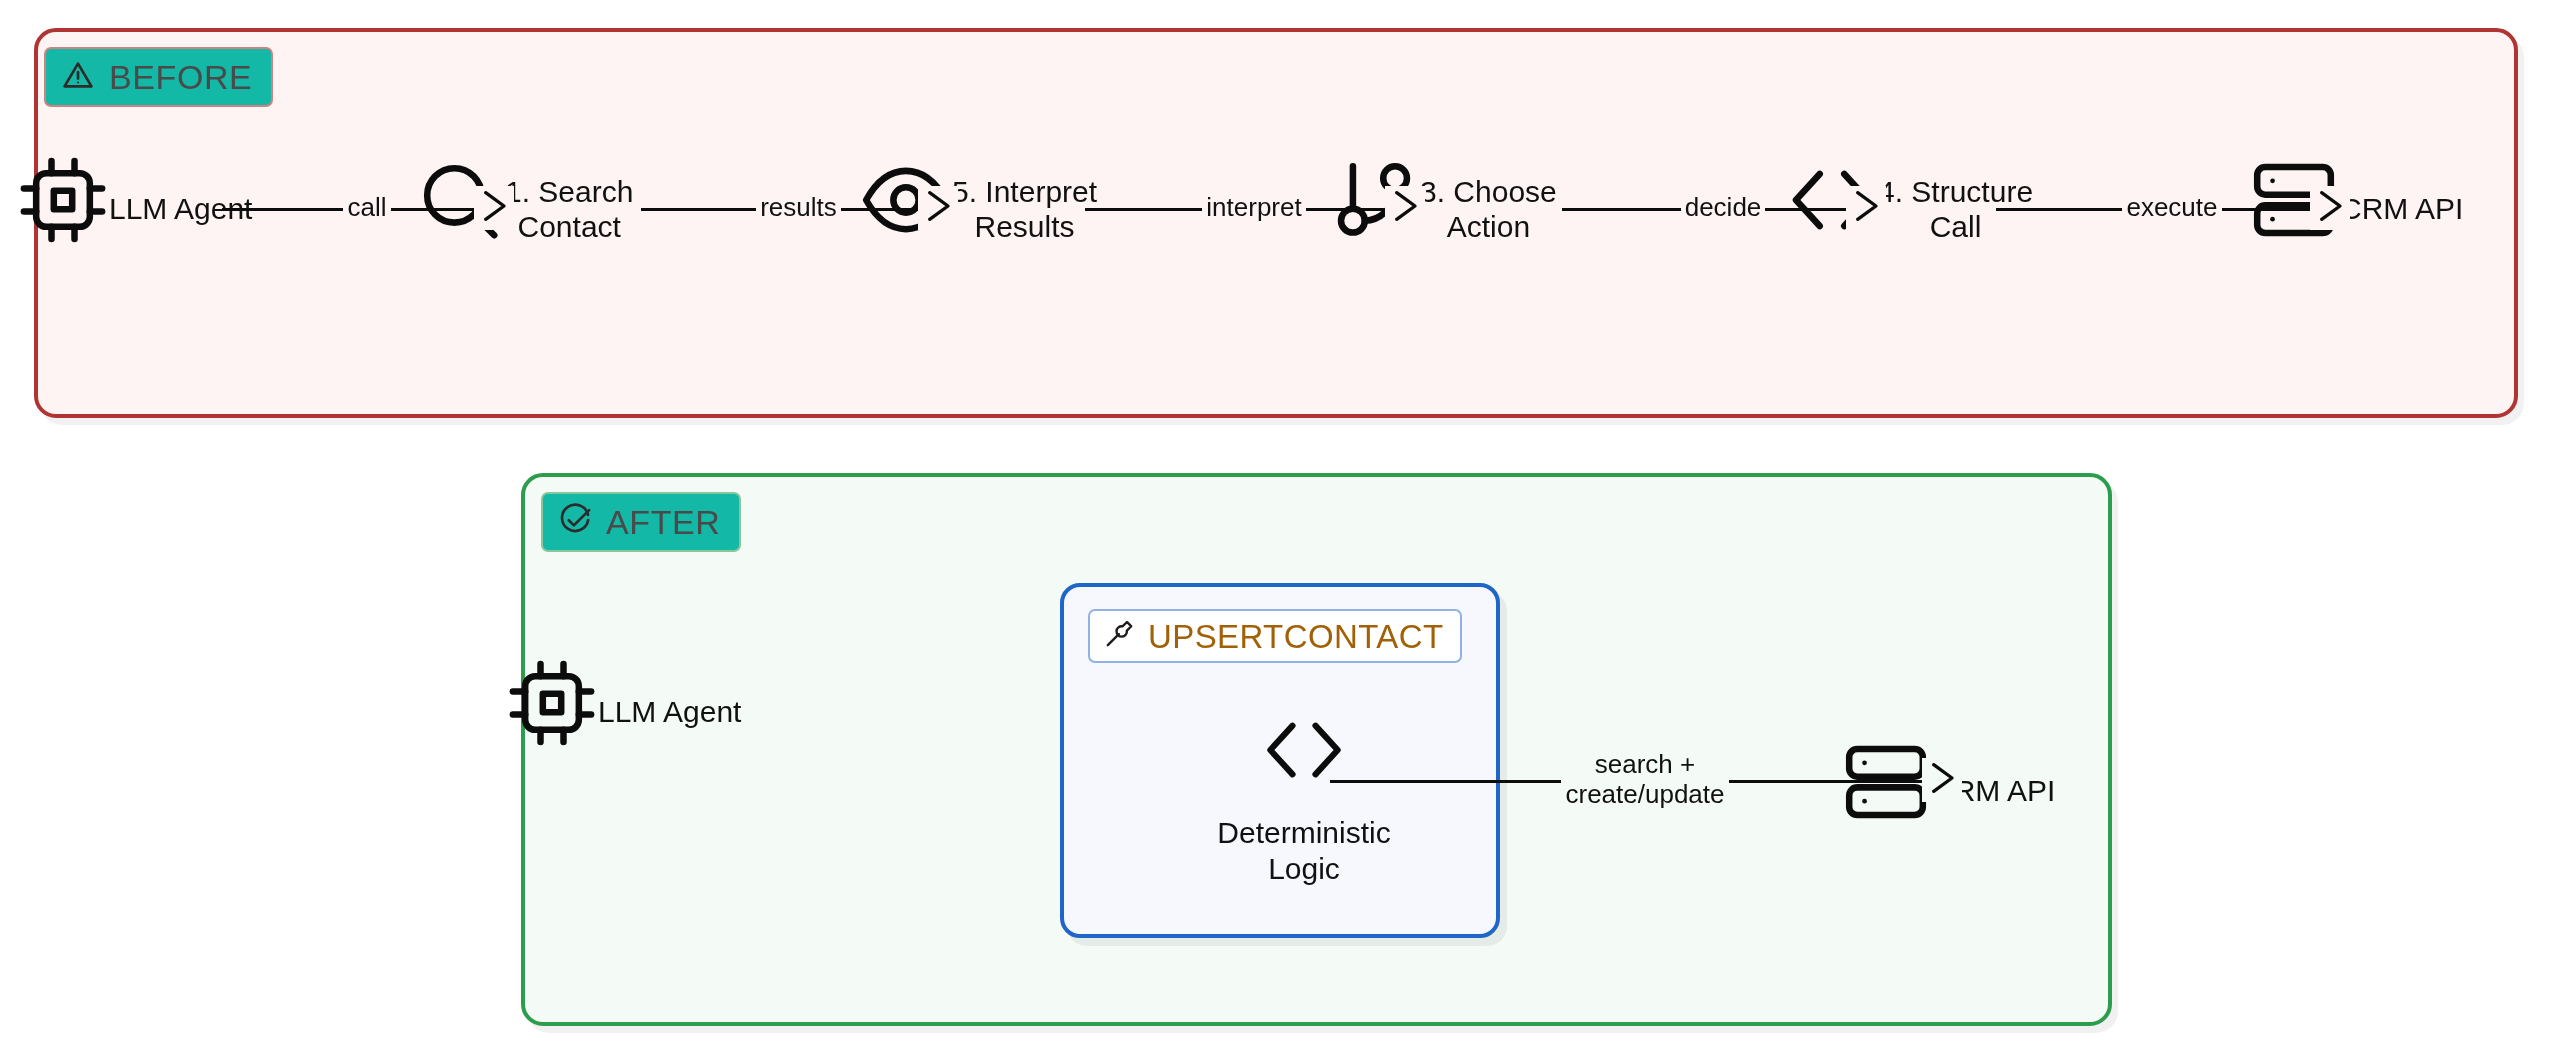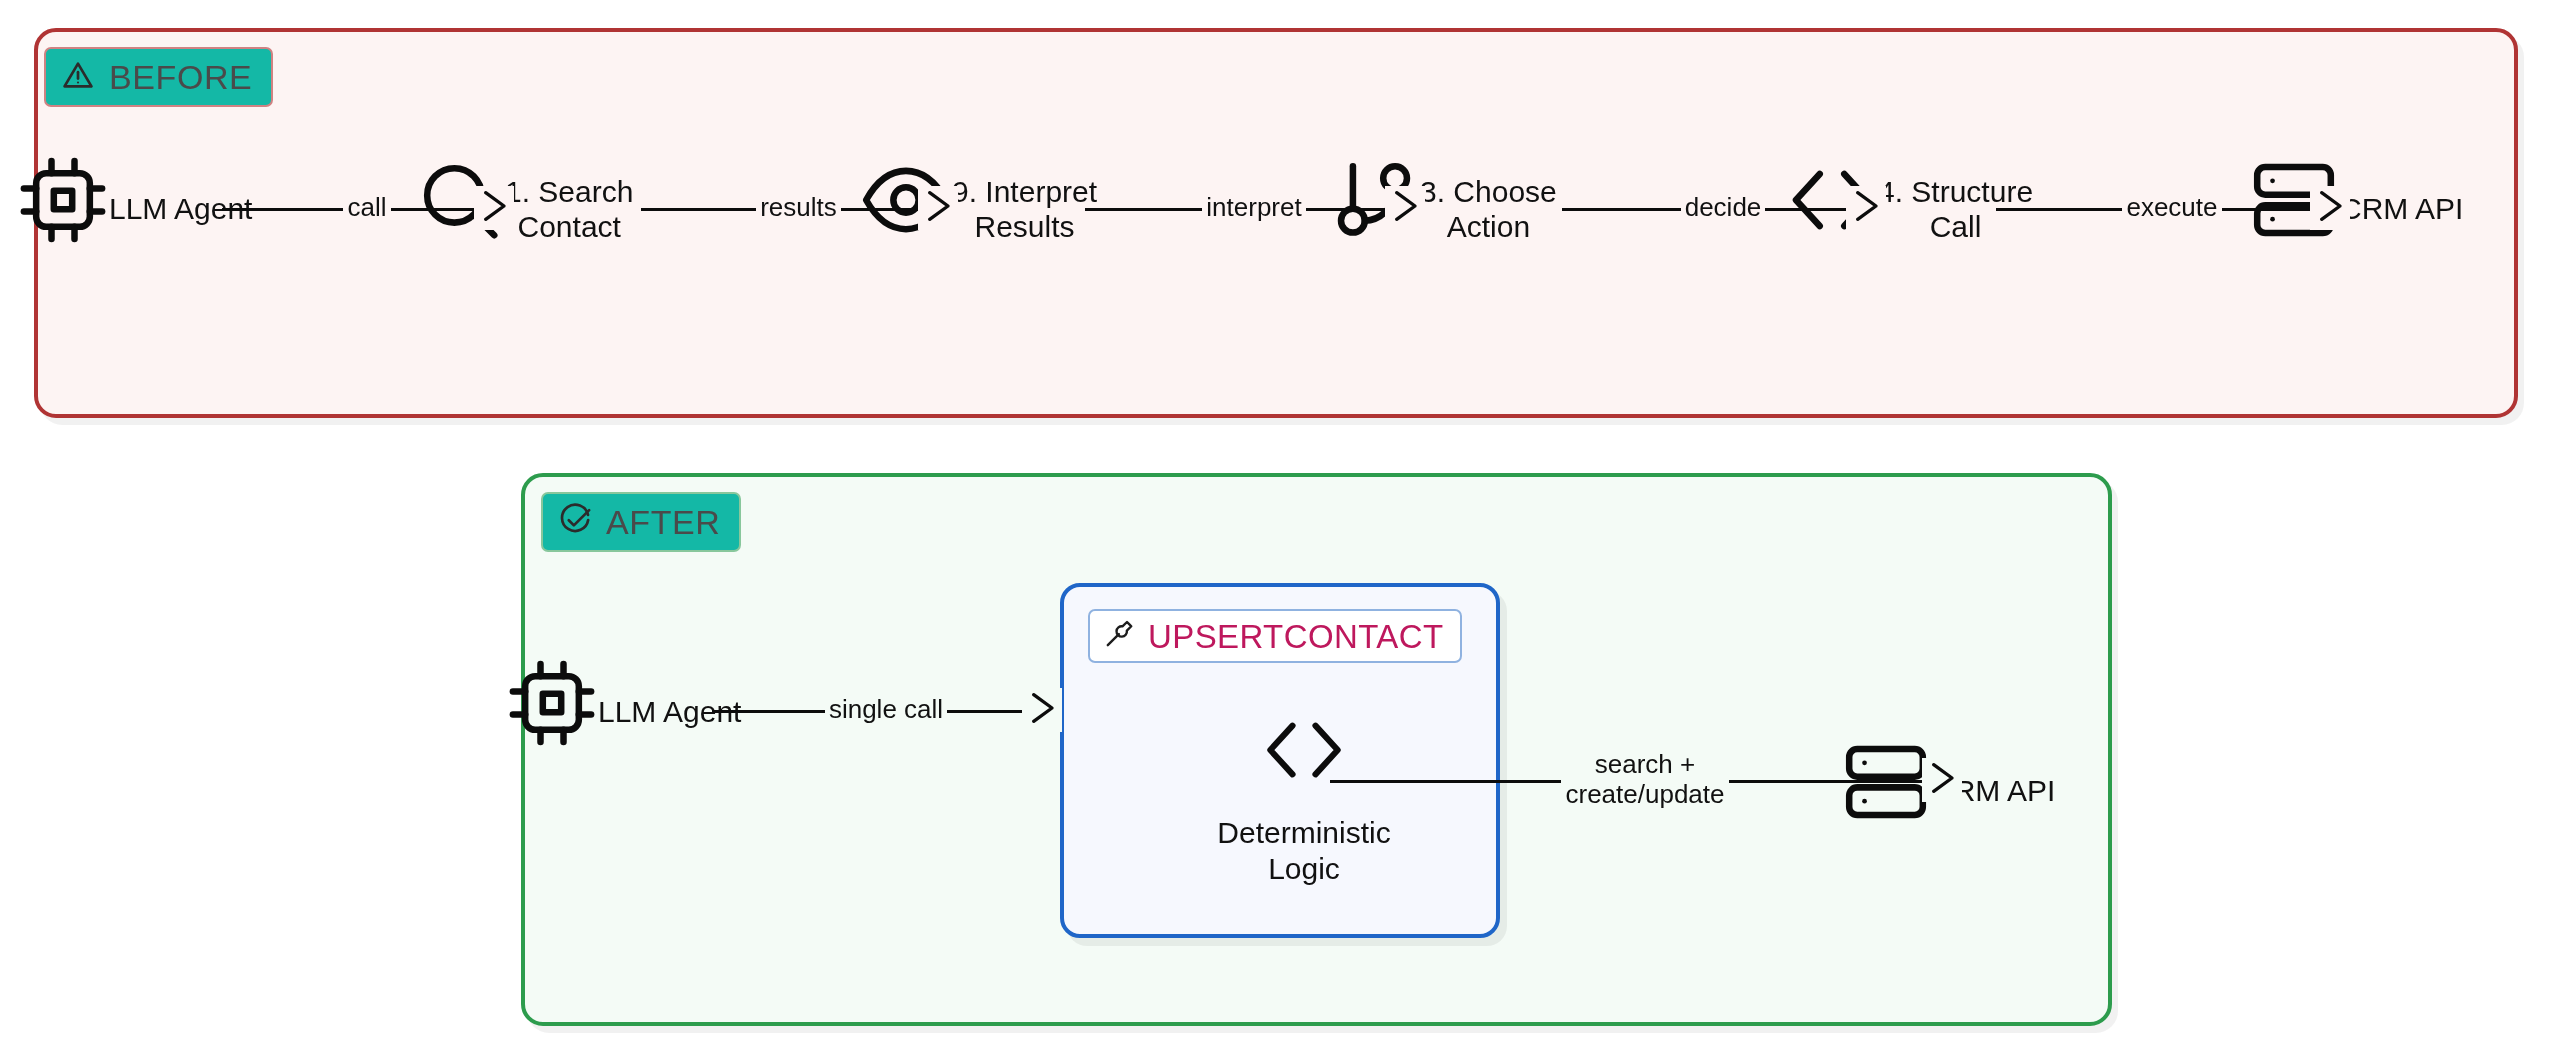--- a/index.html
+++ b/index.html
@@ -160,21 +160,21 @@
     align-items: center;
     gap: 13px;
     background: #ffffff;
     border: 2px solid #8fb2e0;
     border-radius: 7px;
     padding: 7px 16px 7px 13px;
     white-space: nowrap;
   }
   .toolbox-badge-label {
     font-size: 33px;
-    color: #be185d;
+    color: #a16207;
     letter-spacing: 0.4px;
     line-height: 1;
   }
   .toolbox-body {
     position: absolute;
     left: 0;
     right: 0;
     top: 120px;
     display: flex;
     flex-direction: column;
@@ -243,21 +243,21 @@
 Contact</div>
   </div>
 
   <div class="node" style="left:1010px; top:152px;">
     <div class="node-glyph">
       <svg width="92" height="92" viewBox="0 0 24 24" fill="none" stroke="#0c0c0c" stroke-width="1.7" stroke-linecap="round" stroke-linejoin="round">
         <path d="M1.6 12 C4.6 6.6 8.2 4.4 12 4.4 C15.8 4.4 19.4 6.6 22.4 12 C19.4 17.4 15.8 19.6 12 19.6 C8.2 19.6 4.6 17.4 1.6 12 Z"></path>
         <circle cx="12" cy="12" r="3.3"></circle>
       </svg>
     </div>
-    <div class="node-label">9. Interpret
+    <div class="node-label">5. Interpret
 Results</div>
   </div>
 
   <div class="node" style="left:1478px; top:152px;">
     <div class="node-glyph">
       <svg width="92" height="92" viewBox="0 0 24 24" fill="none" stroke="#0c0c0c" stroke-width="1.7" stroke-linecap="round" stroke-linejoin="round">
         <line x1="6.5" y1="3.2" x2="6.5" y2="14.3"></line>
         <circle cx="6.5" cy="17.4" r="3.1"></circle>
         <circle cx="17.5" cy="6.3" r="3.1"></circle>
         <path d="M17.5 9.4 C17.5 14.2 13.2 17.4 9.6 17.4"></path>
@@ -363,29 +363,20 @@
         <line x1="15" y1="19" x2="15" y2="22.2"></line>
         <line x1="1.8" y1="9" x2="5" y2="9"></line>
         <line x1="1.8" y1="15" x2="5" y2="15"></line>
         <line x1="19" y1="9" x2="22.2" y2="9"></line>
         <line x1="19" y1="15" x2="22.2" y2="15"></line>
       </svg>
     </div>
     <div class="node-label">LLM Agent</div>
   </div>
 
-  <div class="edge edge-after" style="left:712px; top:680px; width:348px;">
-    <span class="edge-line"></span>
-    <span class="edge-label">single call</span>
-    <span class="edge-head edge-head-bg-after">
-      <svg width="40" height="40" viewBox="0 0 24 24" fill="none" stroke="#0c0c0c" stroke-width="2" stroke-linecap="round" stroke-linejoin="round">
-        <polyline points="7,4 18,12 7,20"></polyline>
-      </svg>
-    </span>
-  </div>
 
   <div class="toolbox">
     <div class="toolbox-badge">
       <span class="badge-icon">
         <svg width="32" height="32" viewBox="0 0 24 24" fill="none" stroke="#1d1d1d" stroke-width="1.8" stroke-linecap="round" stroke-linejoin="round">
           <path d="M14.6 6.2 a3.9 3.9 0 1 0 3.3 3.3 l3.3 -3.3 l-1.6 -1.6 l-1.6 -1.6 l-3.4 3.2 z"></path>
           <line x1="11.9" y1="12.1" x2="3.6" y2="20.4"></line>
         </svg>
       </span>
       <span class="toolbox-badge-label">UPSERTCONTACT</span>

